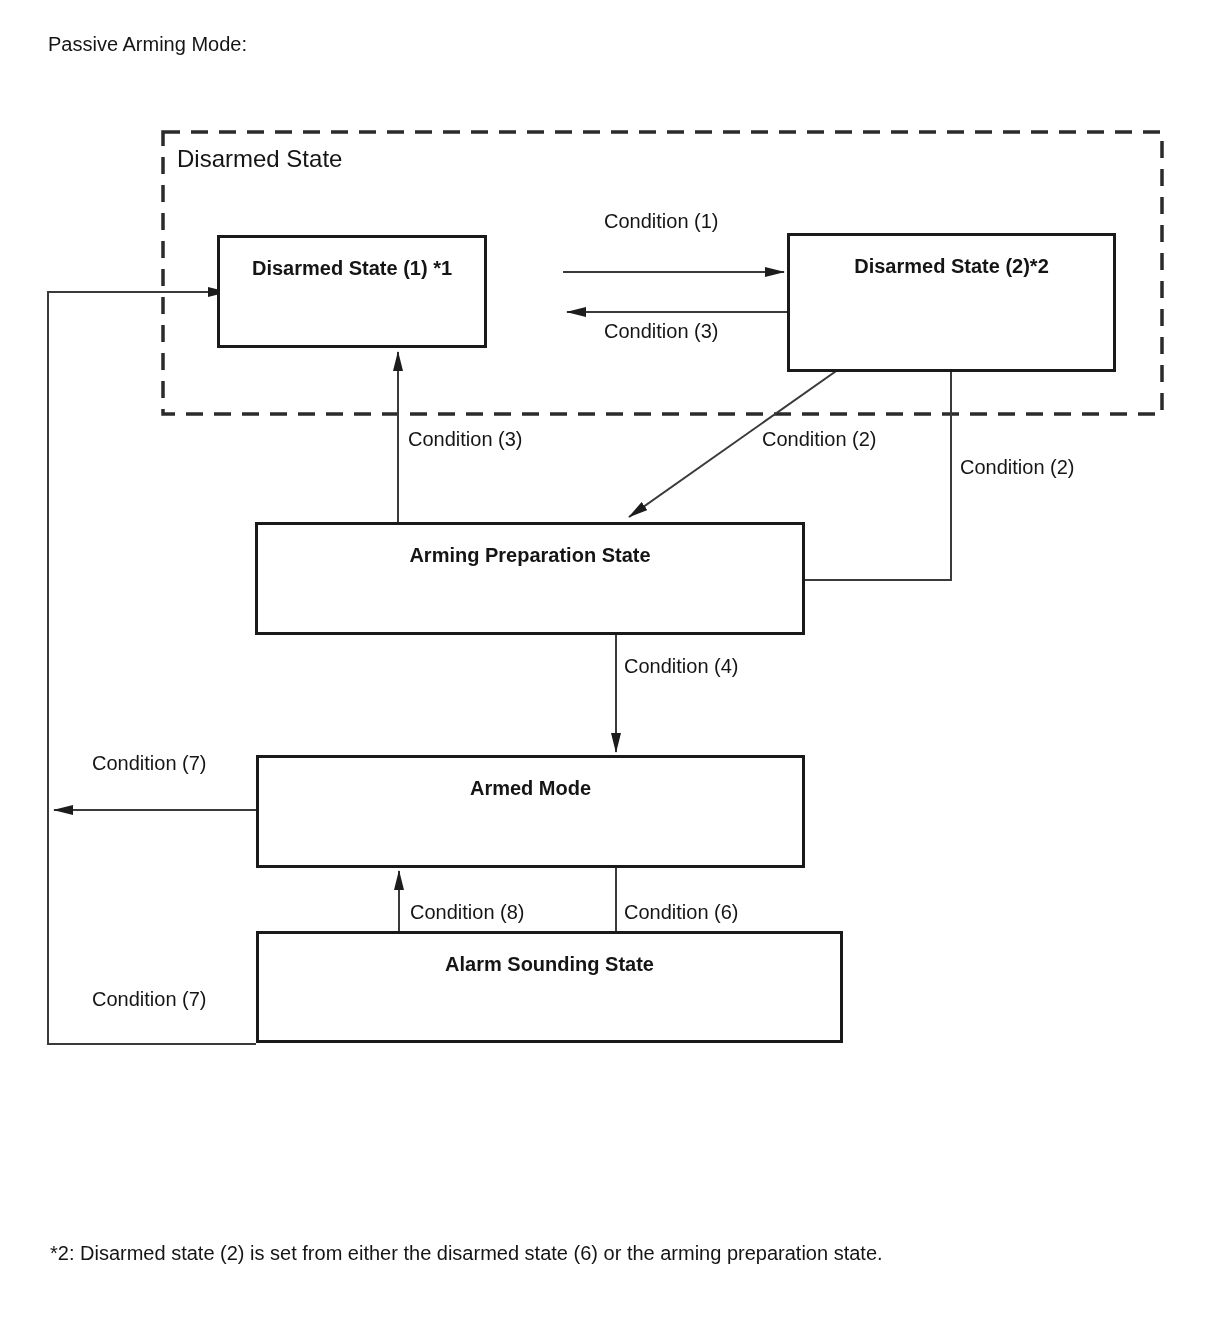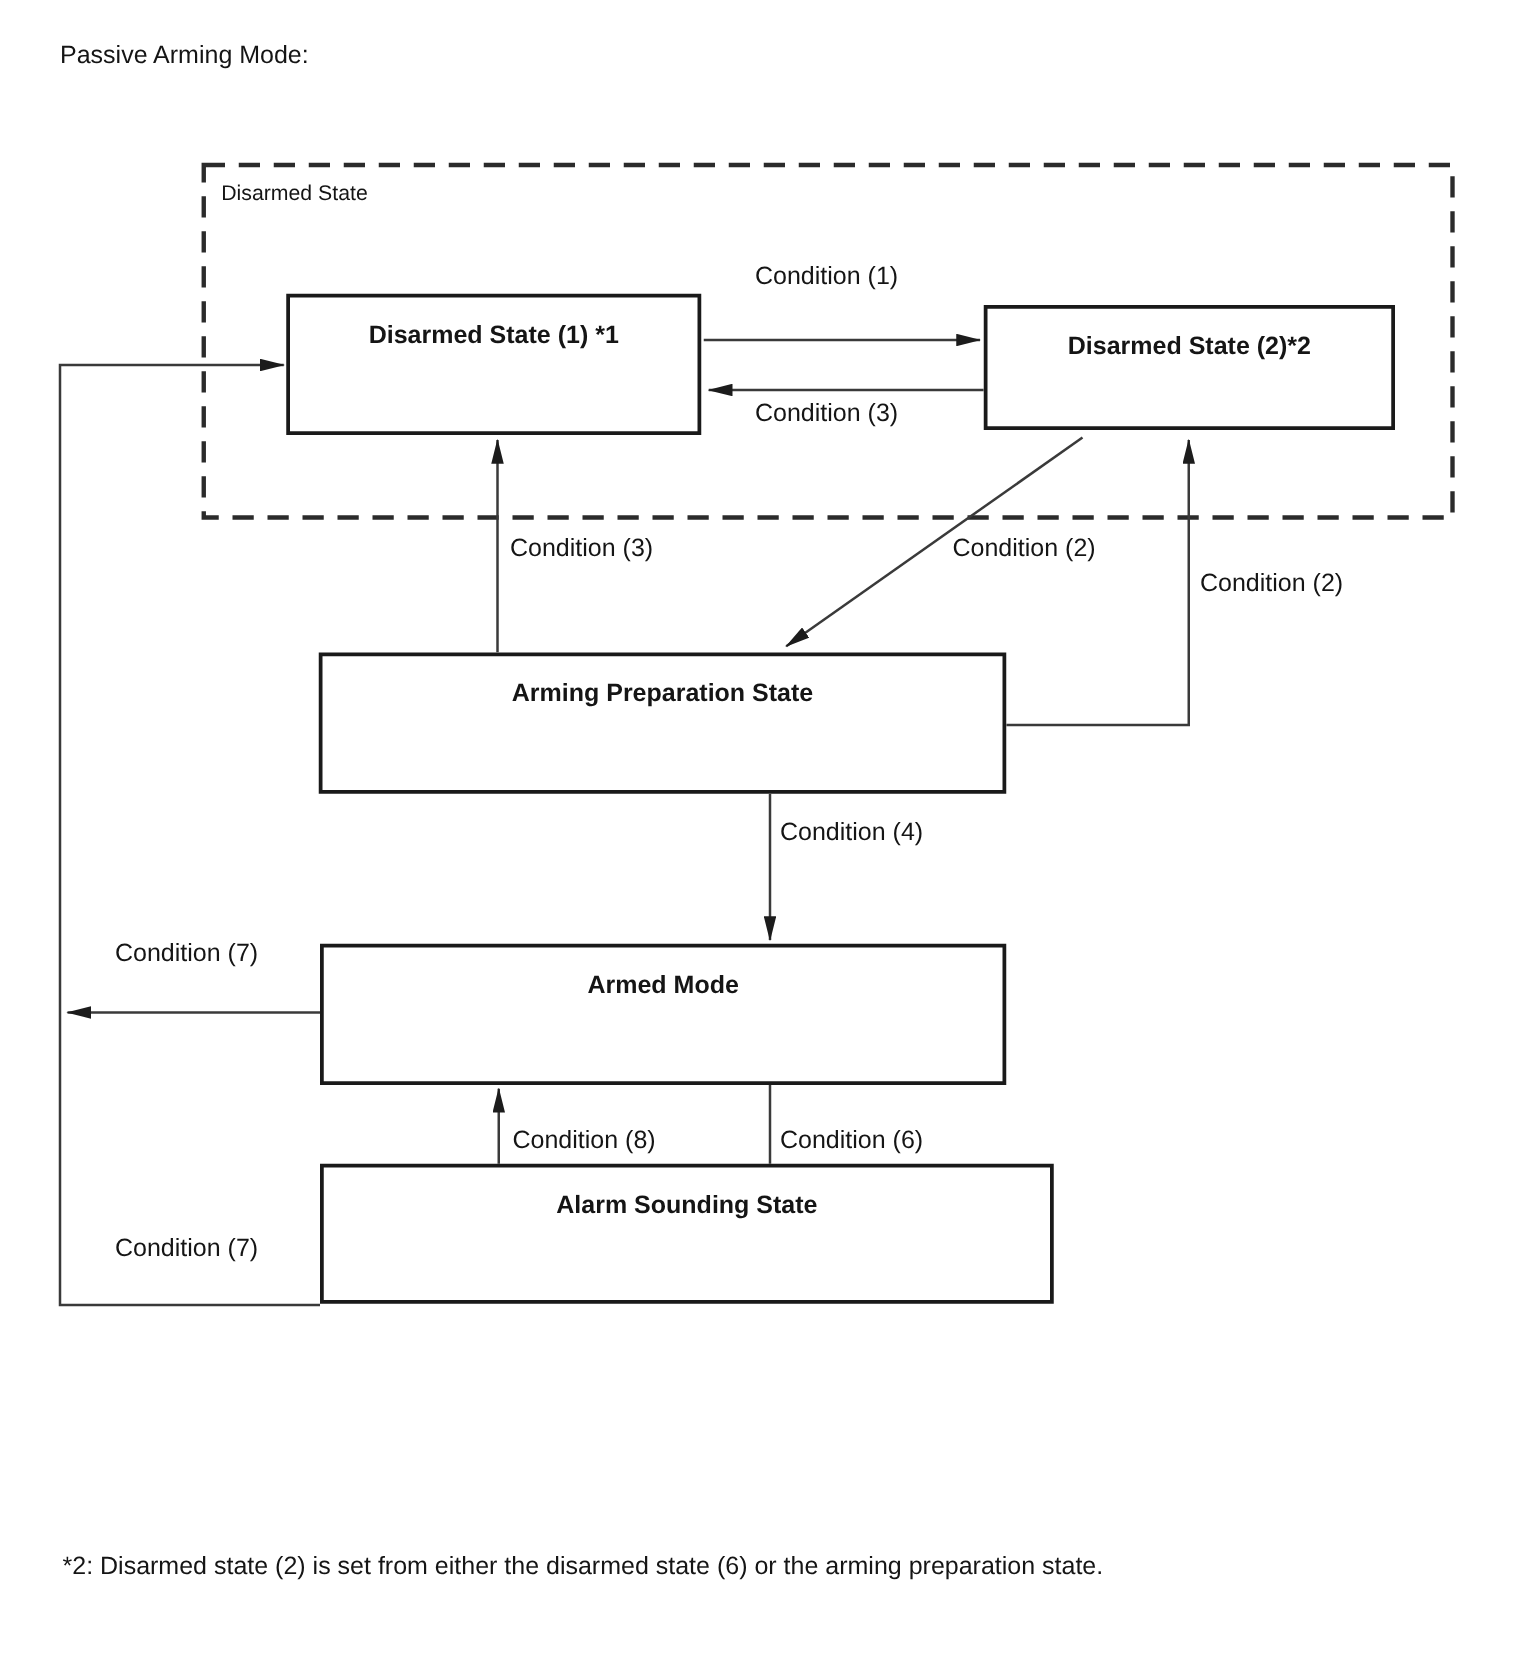--- a/index.html
+++ b/index.html
@@ -19,21 +19,21 @@
     white-space: nowrap;
     text-align: right;
   }
   .edges-layer {
     position: absolute;
     left: 0; top: 0;
   }
   .group-label {
     position: absolute;
     left: 177px; top: 145px;
-    font-size: 17px;
+    font-size: 24px;
     white-space: nowrap;
   }
   .node {
     position: absolute;
     box-sizing: border-box;
     border: 3px solid #1a1a1a;
     background: #ffffff;
     text-align: center;
     padding-top: 19px;
     font-size: 20px;
@@ -77,25 +77,25 @@
       <line x1="616" y1="635" x2="616" y2="752" marker-end="url(#arrow)"></line>
       <line x1="256" y1="810" x2="54" y2="810" marker-end="url(#arrow)"></line>
       <line x1="616" y1="868" x2="616" y2="985" marker-end="url(#arrow)"></line>
       <line x1="399" y1="988" x2="399" y2="871" marker-end="url(#arrow)"></line>
       <path d="M256,1044 H48 V292 H227" marker-end="url(#arrow)"></path>
     </g>
   </svg>
 
   <div class="group-label">Disarmed State</div>
 
-  <div class="node" style="left:229px; top:235px; width:332px; height:113px;">
+  <div class="node" style="left:217px; top:235px; width:270px; height:113px;">
     <span>Disarmed State (1) *1</span>
   </div>
 
-  <div class="node" style="left:787px; top:233px; width:329px; height:100px;margin-top:11px;">
+  <div class="node" style="left:787px; top:233px; width:329px; height:139px;">
     <span>Disarmed State (2)*2</span>
   </div>
 
   <div class="node" style="left:255px; top:522px; width:550px; height:113px;">
     <span>Arming Preparation State</span>
   </div>
 
   <div class="node" style="left:256px; top:755px; width:549px; height:113px;">
     <span>Armed Mode</span>
   </div>

